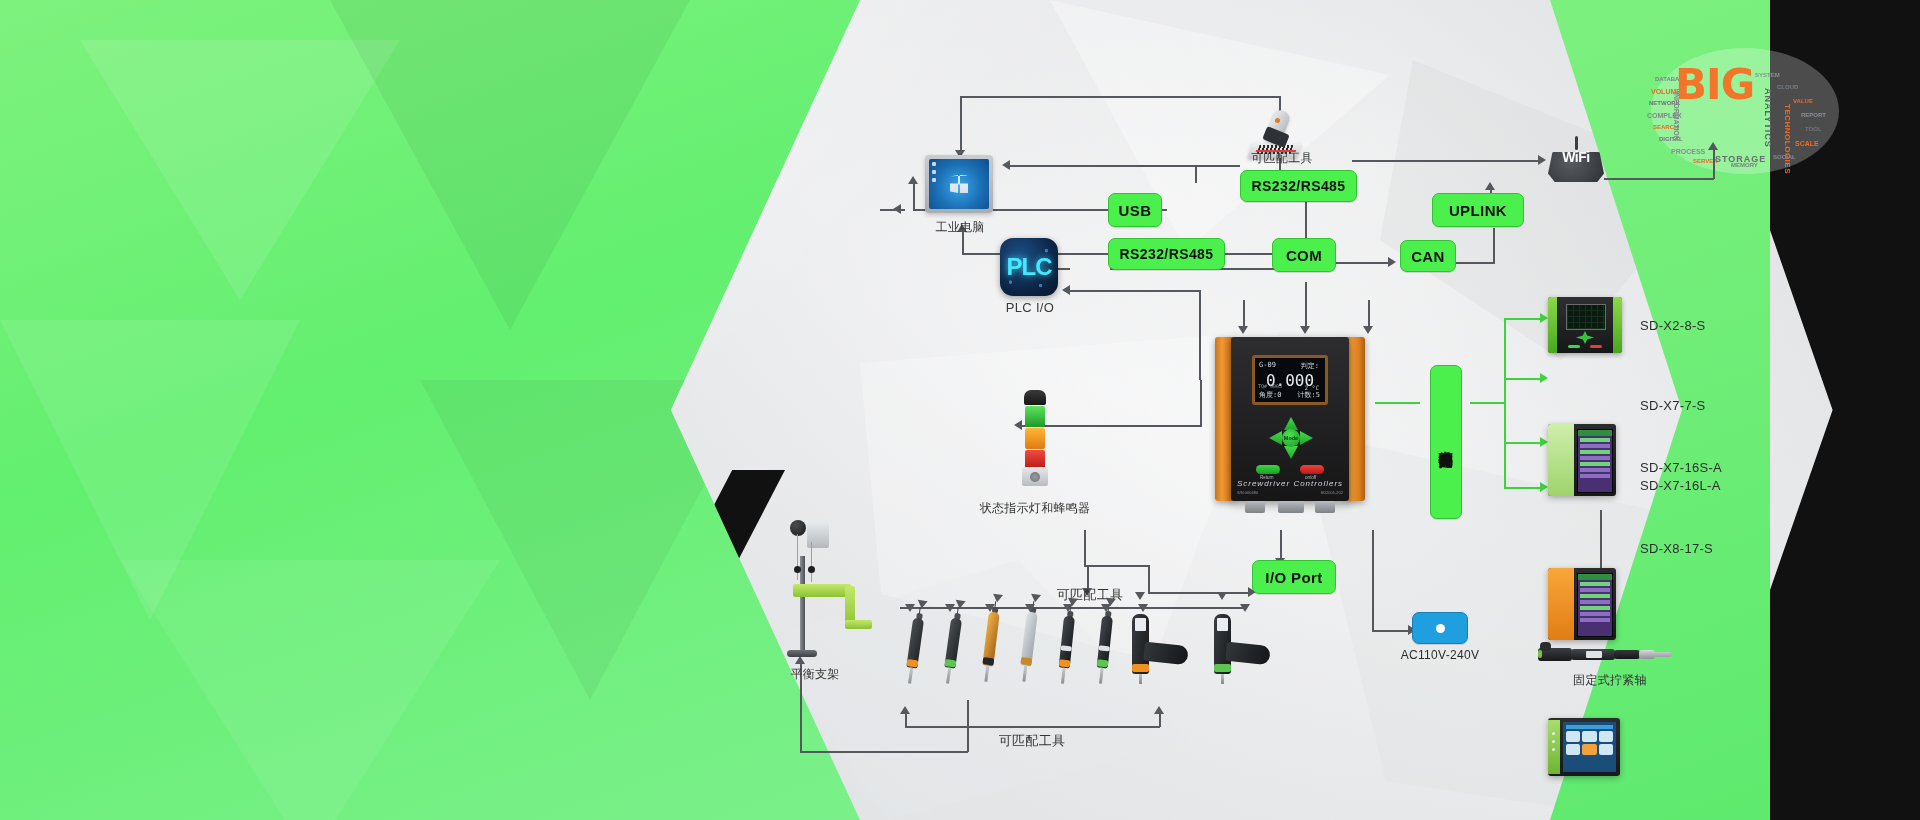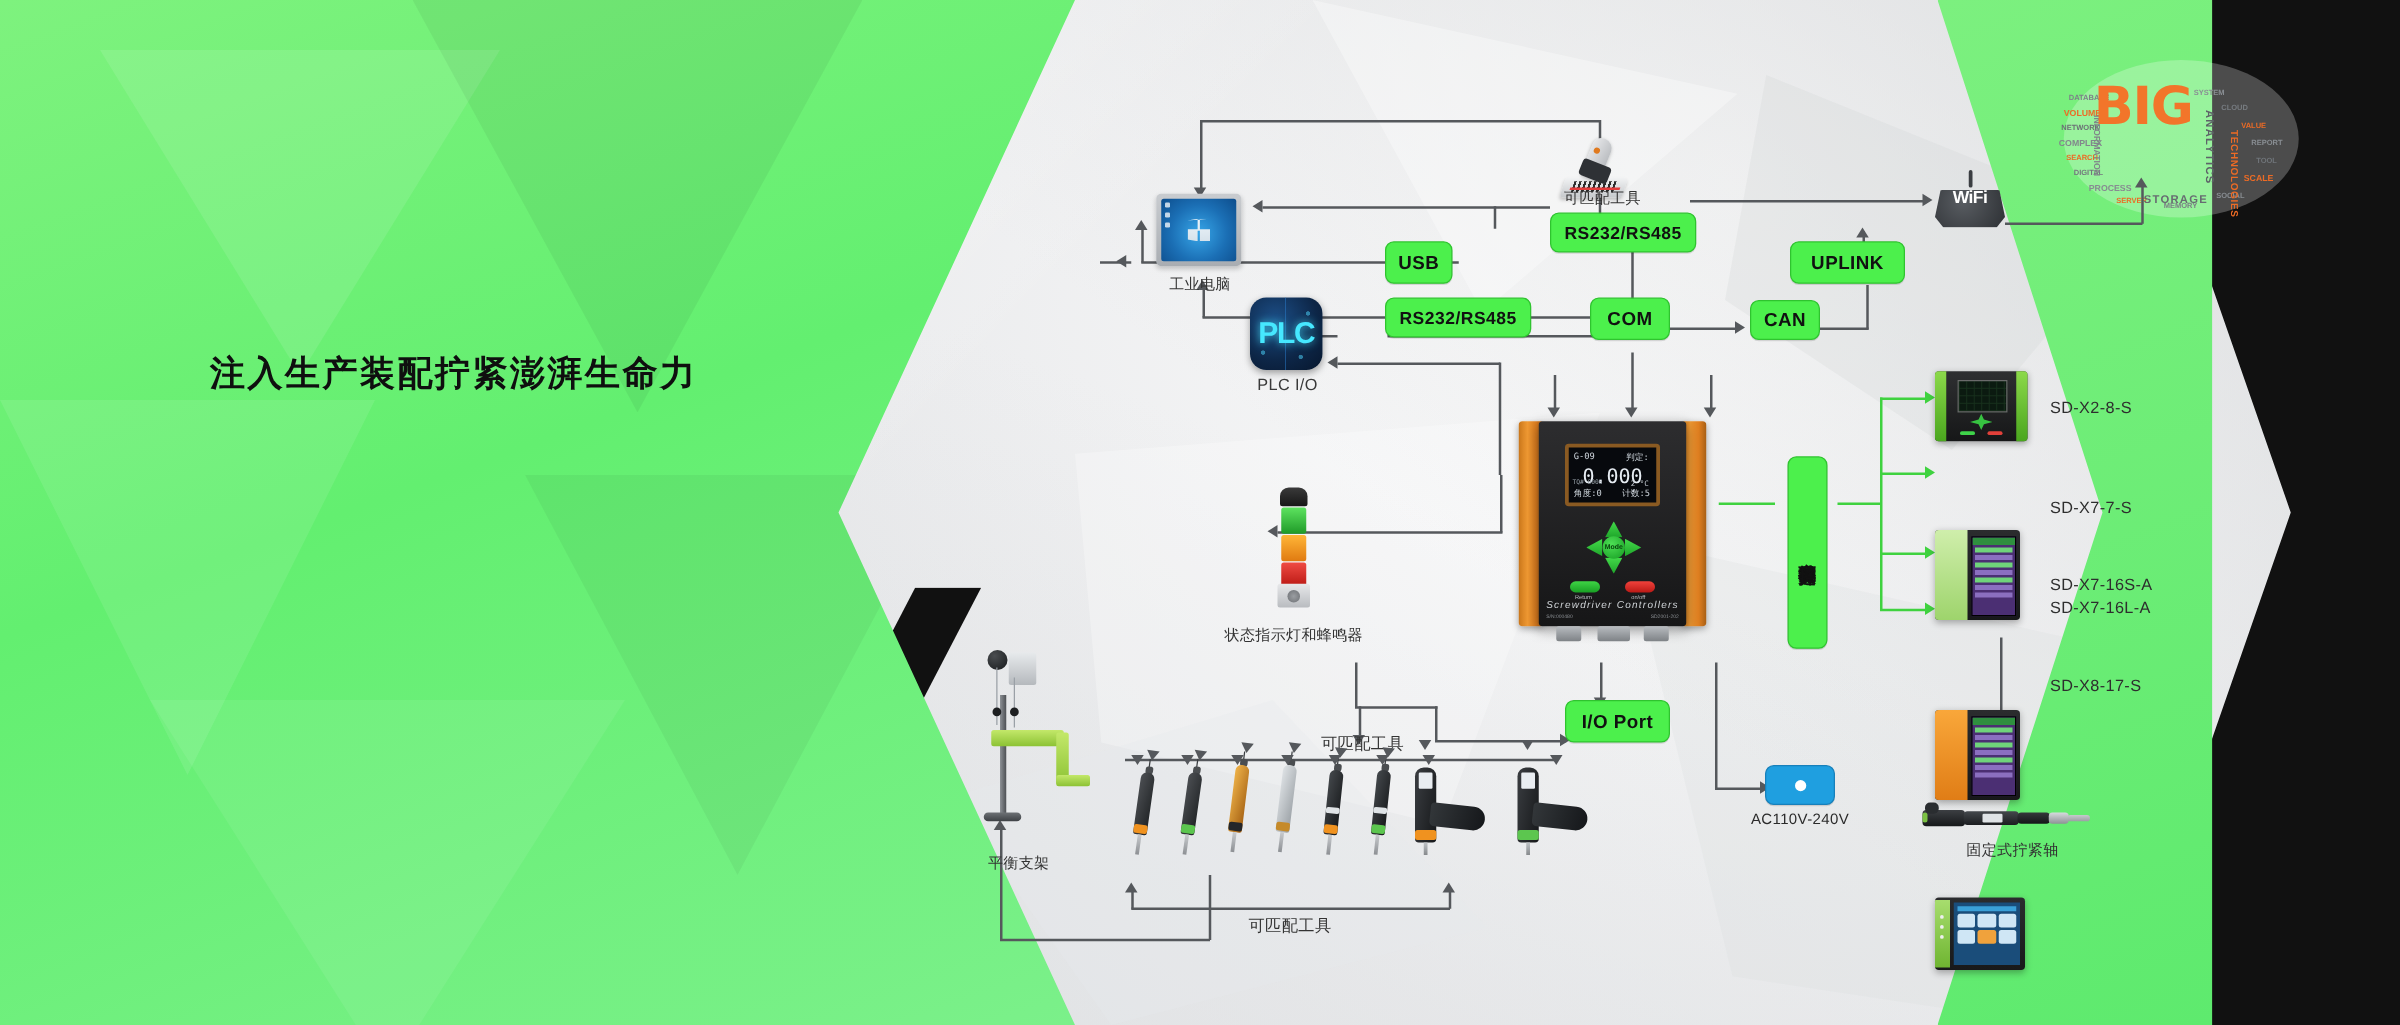--- a/index.html
+++ b/index.html
@@ -253,21 +253,20 @@
   <div class="black-wedge"></div>
   <div class="green-wedge">
     <div class="green-facet" style="left:80px;top:40px;width:320px;height:260px;background:rgba(255,255,255,.10)"></div>
     <div class="green-facet" style="left:330px;top:0;width:360px;height:330px;background:rgba(0,0,0,.05)"></div>
     <div class="green-facet" style="left:0;top:320px;width:300px;height:300px;background:rgba(255,255,255,.09)"></div>
     <div class="green-facet" style="left:420px;top:380px;width:340px;height:320px;background:rgba(0,0,0,.045)"></div>
     <div class="green-facet" style="left:120px;top:560px;width:380px;height:300px;background:rgba(255,255,255,.07)"></div>
   </div>
 
   <div class="headline">
-    <div class="h-sub">注入生产装配拧紧澎湃生命力</div>
   </div>
 
   <div class="ln h" style="left:960px;top:96px;width:320px;"></div>
   <div class="ln v" style="left:960px;top:96px;height:58px;"></div>
   <div class="arw d" style="left:955px;top:150px;"></div>
   <div class="ln v" style="left:1279px;top:96px;height:28px;"></div>
   <div class="arw d" style="left:1274px;top:120px;"></div>
 
   <div class="ln v" style="left:1279px;top:158px;height:20px;"></div>
 
@@ -600,21 +599,21 @@
     <div class="arm-reel" style="left:25px;top:0;"></div>
     <div class="arm-box" style="left:42px;top:2px;"></div>
     <div class="arm-wire" style="left:32px;top:14px;height:46px;"></div>
     <div class="arm-wire" style="left:46px;top:22px;height:40px;"></div>
     <div style="position:absolute;left:29px;top:46px;width:7px;height:7px;border-radius:50%;background:#1d1f21;"></div>
     <div style="position:absolute;left:43px;top:46px;width:7px;height:7px;border-radius:50%;background:#1d1f21;"></div>
     <div class="arm-bar" style="left:28px;top:64px;width:58px;"></div>
     <div class="arm-hook" style="left:80px;top:66px;width:10px;height:42px;border-radius:2px;"></div>
     <div class="arm-hook" style="left:80px;top:100px;width:27px;height:9px;border-radius:2px;"></div>
   </div>
-  <div class="cap zh" style="left:760px;top:666px;width:110px;margin-top:16px;">平衡支架</div>
+  <div class="cap zh" style="left:760px;top:666px;width:110px;">平衡支架</div>
 
   <div class="cap zh" style="left:1040px;top:586px;width:100px;font-size:13px;">可匹配工具</div>
   <div class="cap zh" style="left:982px;top:732px;width:100px;font-size:13px;">可匹配工具</div>
 
   <div class="node sd" style="left:908px;top:618px;width:14px;height:75px;transform:rotate(8deg);">
     <div class="arw d" style="left:2px;top:-18px;"></div>
     <div class="sd-cable"></div>
       <div class="sd-top"></div>
     <div class="sd-body" style="height:50px;background:linear-gradient(100deg,#4c4f53,#202325);"></div>
     <div class="sd-band" style="top:42px;background:#f0921f;border-radius:2px;"></div>

